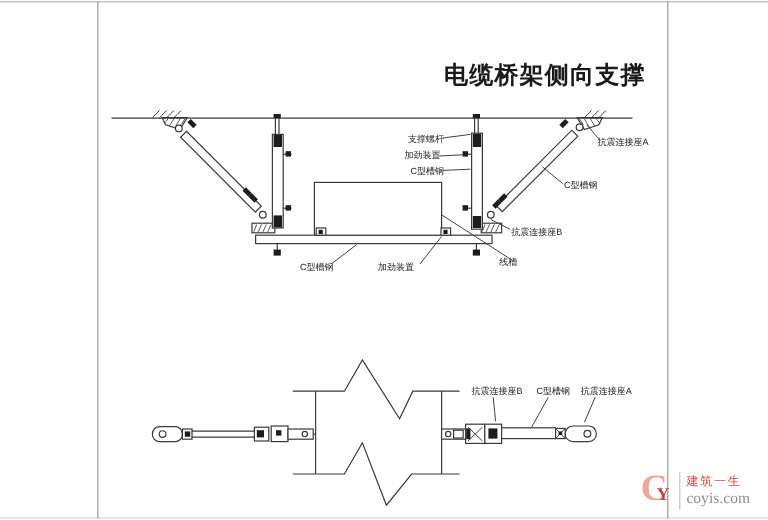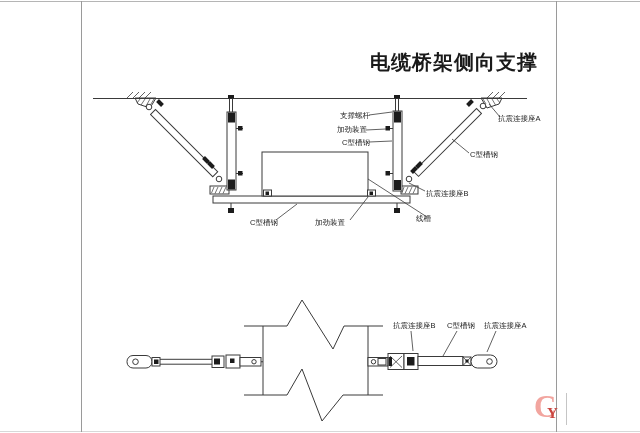--- a/index.html
+++ b/index.html
@@ -200,13 +200,17 @@
 <div class="lbl" style="left:393px;top:322px;">抗震连接座B</div>
 <div class="lbl" style="left:447px;top:322px;">C型槽钢</div>
 <div class="lbl" style="left:484px;top:322px;">抗震连接座A</div>
 
 <div class="watermark">
   <div class="wm-glyph">
     <span class="wm-c">C</span>
     <span class="wm-y">Y</span>
   </div>
   <div class="wm-divider"></div>
+  <div class="wm-text">
+    <div class="wm-brand">建筑一生</div>
+    <div class="wm-site">coyis.com</div>
+  </div>
 </div>
 
 </body></html>

